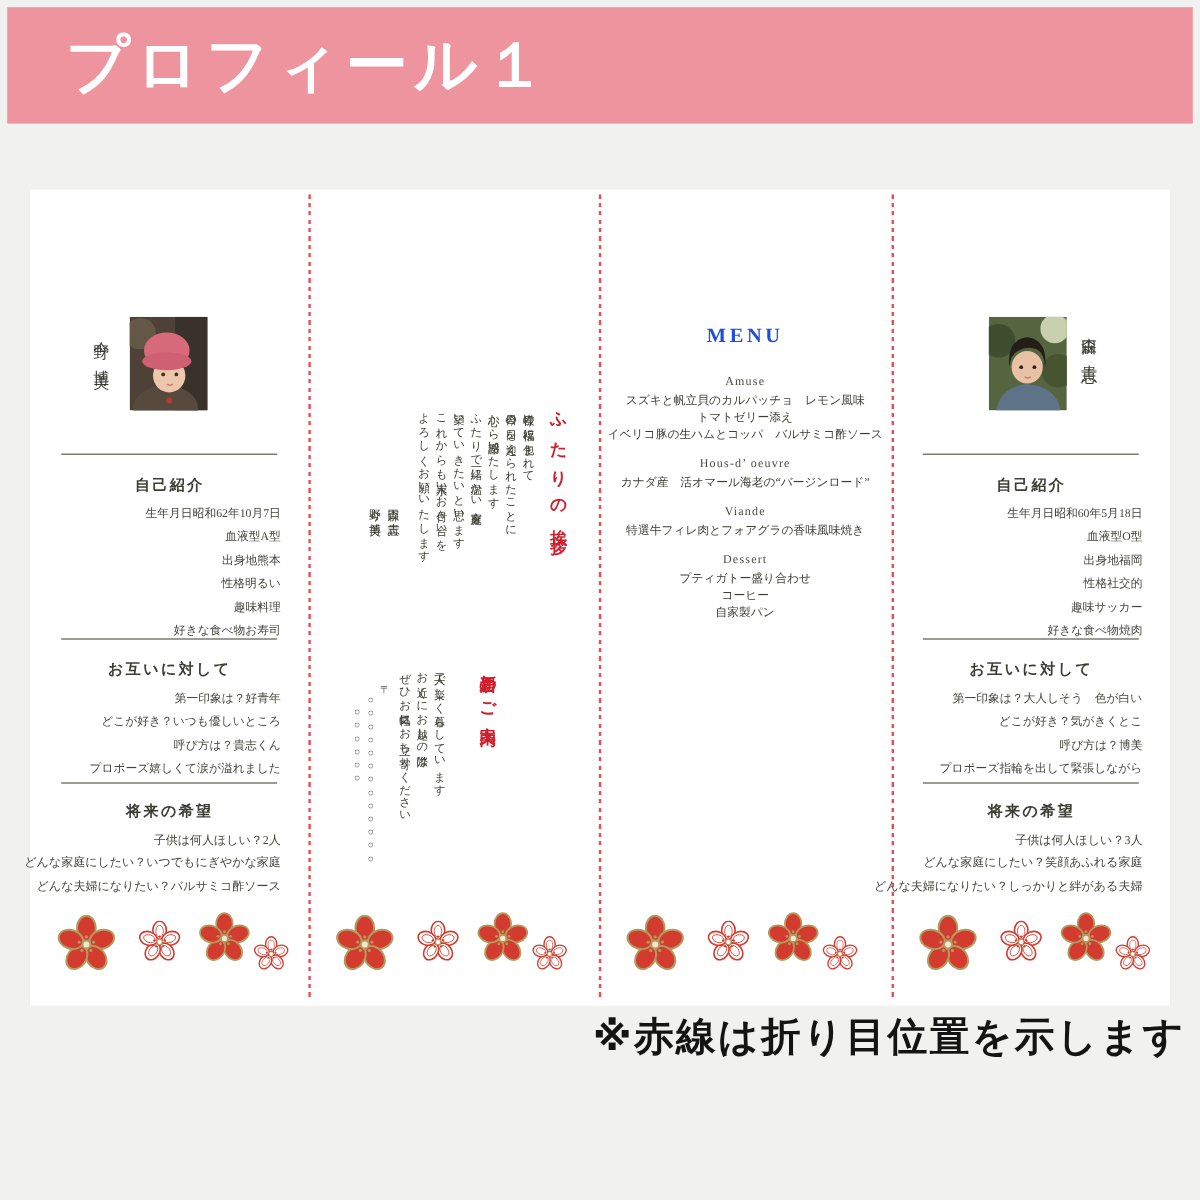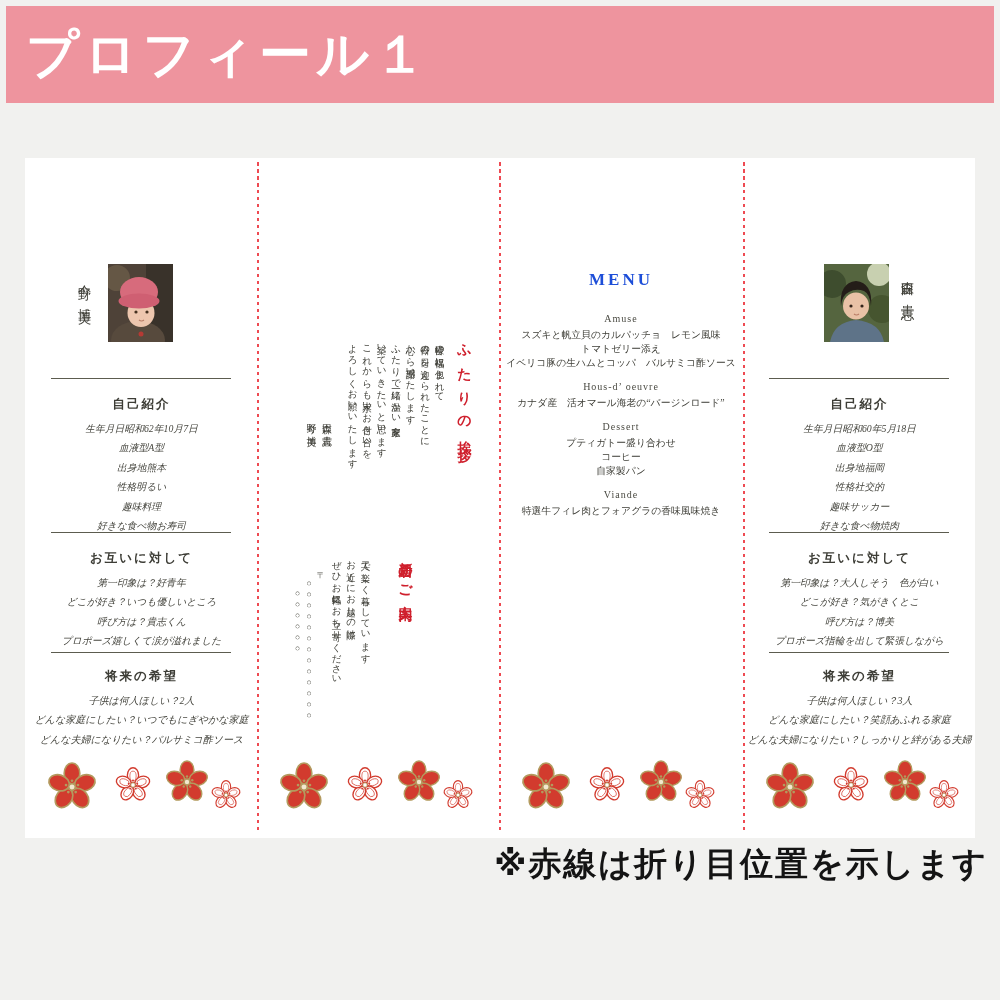--- a/index.html
+++ b/index.html
@@ -1,20 +1,20 @@
 <!DOCTYPE html>
 <html><head>
 <meta charset="utf-8">
 <style>
   html,body{margin:0;padding:0;}
   body{width:1000px;height:1000px;background:#f1f1ef;font-family:"Liberation Serif","DejaVu Serif",serif;color:#45453e;}
   .stage{position:relative;width:1000px;height:1000px;overflow:hidden;}
 
   
-  .banner{position:absolute;left:6px;top:6px;right:6px;height:97px;background:#ee949e;display:flex;align-items:center;padding-left:20px;box-sizing:border-box;}
+  .banner{position:absolute;left:6px;top:6px;right:6px;height:97px;background:#ee949e;display:flex;align-items:center;padding-left:49px;box-sizing:border-box;}
   .banner .title{font-family:"Liberation Sans","DejaVu Sans",sans-serif;font-weight:700;font-size:52px;color:#ffffff;letter-spacing:5px;}
 
   
   .doc{position:absolute;left:25px;top:158px;width:950px;height:680px;background:#ffffff;}
 
   .fold{position:absolute;top:4px;bottom:6px;width:2px;background:repeating-linear-gradient(to bottom,#ee4a52 0 3.5px,transparent 3.5px 7px);}
   .fold-1{left:232px;} .fold-2{left:474px;} .fold-3{left:718px;}
 
   .panel{position:absolute;top:0;bottom:0;}
   .panel-bride{left:0;width:232px;}
@@ -29,21 +29,21 @@
   .vname{position:absolute;writing-mode:vertical-rl;text-orientation:upright;font-size:13.5px;letter-spacing:3px;color:#3d3d36;}
   .panel-bride .vname{left:50px;top:116px;}
   .panel-groom .vname{left:155px;top:112px;}
 
   .rule{position:absolute;left:26px;right:26px;border-top:1px solid #5c5c4f;}
   .r1{top:220px;} .r2{top:374px;} .r3{top:494px;}
 
   .sec{position:absolute;left:24px;right:23px;}
   .sec1{top:238px;} .sec2{top:392px;} .sec3{top:510px;}
   .sec h3{margin:0 0 11px 0;font-size:12.5px;font-weight:600;text-align:center;letter-spacing:2px;color:#3d3d36;}
-  .row{display:flex;justify-content:center;font-size:9.8px;line-height:10.6px;margin-bottom:8.8px;font-style:italic;}
+  .row{display:flex;justify-content:flex-end;font-size:9.8px;line-height:10.6px;margin-bottom:8.8px;}
   .sec3 .row{font-size:10px;}
   .row .lbl{white-space:nowrap;}
   .row .val{white-space:nowrap;text-align:right;}
 
   
   .vhead{position:absolute;writing-mode:vertical-rl;text-orientation:upright;color:#cf1f2c;font-weight:700;}
   .greet-head{left:198px;top:176px;font-size:14px;letter-spacing:8px;}
   .addr-head{left:139px;top:392px;font-size:14px;letter-spacing:3px;}
   .vtext{position:absolute;writing-mode:vertical-rl;text-orientation:upright;font-size:9.5px;letter-spacing:0.5px;color:#3d3d36;}
   .vtext p{margin:0 1.5px;}
@@ -413,28 +413,28 @@
             <div class="cname">Amuse</div>
             <div class="citem">スズキと帆立貝のカルパッチョ　レモン風味</div>
             <div class="citem">トマトゼリー添え</div>
             <div class="citem">イベリコ豚の生ハムとコッパ　バルサミコ酢ソース</div>
           </div>
           <div class="course">
             <div class="cname">Hous-d’ oeuvre</div>
             <div class="citem">カナダ産　活オマール海老の“バージンロード”</div>
           </div>
           <div class="course">
+            <div class="cname">Viande</div>
+            <div class="citem">特選牛フィレ肉とフォアグラの香味風味焼き</div>
+          </div>
+          <div class="course">
             <div class="cname">Dessert</div>
             <div class="citem">プティガトー盛り合わせ</div>
             <div class="citem">コーヒー</div>
             <div class="citem">自家製パン</div>
-          </div>
-          <div class="course">
-            <div class="cname">Viande</div>
-            <div class="citem">特選牛フィレ肉とフォアグラの香味風味焼き</div>
           </div>
         </div>
       <div class="flowers">
           <svg viewBox="0 0 48 48" style="width: 50px; height: 50px; left: 22px; top: 10px;">
             <g transform="rotate(0 24 24)">
               <ellipse cx="24" cy="11" rx="7.5" ry="10" fill="#d23b2e" stroke="#b39a5e" stroke-width="1.6"></ellipse>
             </g>
             <g transform="rotate(72 24 24)">
               <ellipse cx="24" cy="11" rx="7.5" ry="10" fill="#d23b2e" stroke="#b39a5e" stroke-width="1.6"></ellipse>
             </g>

